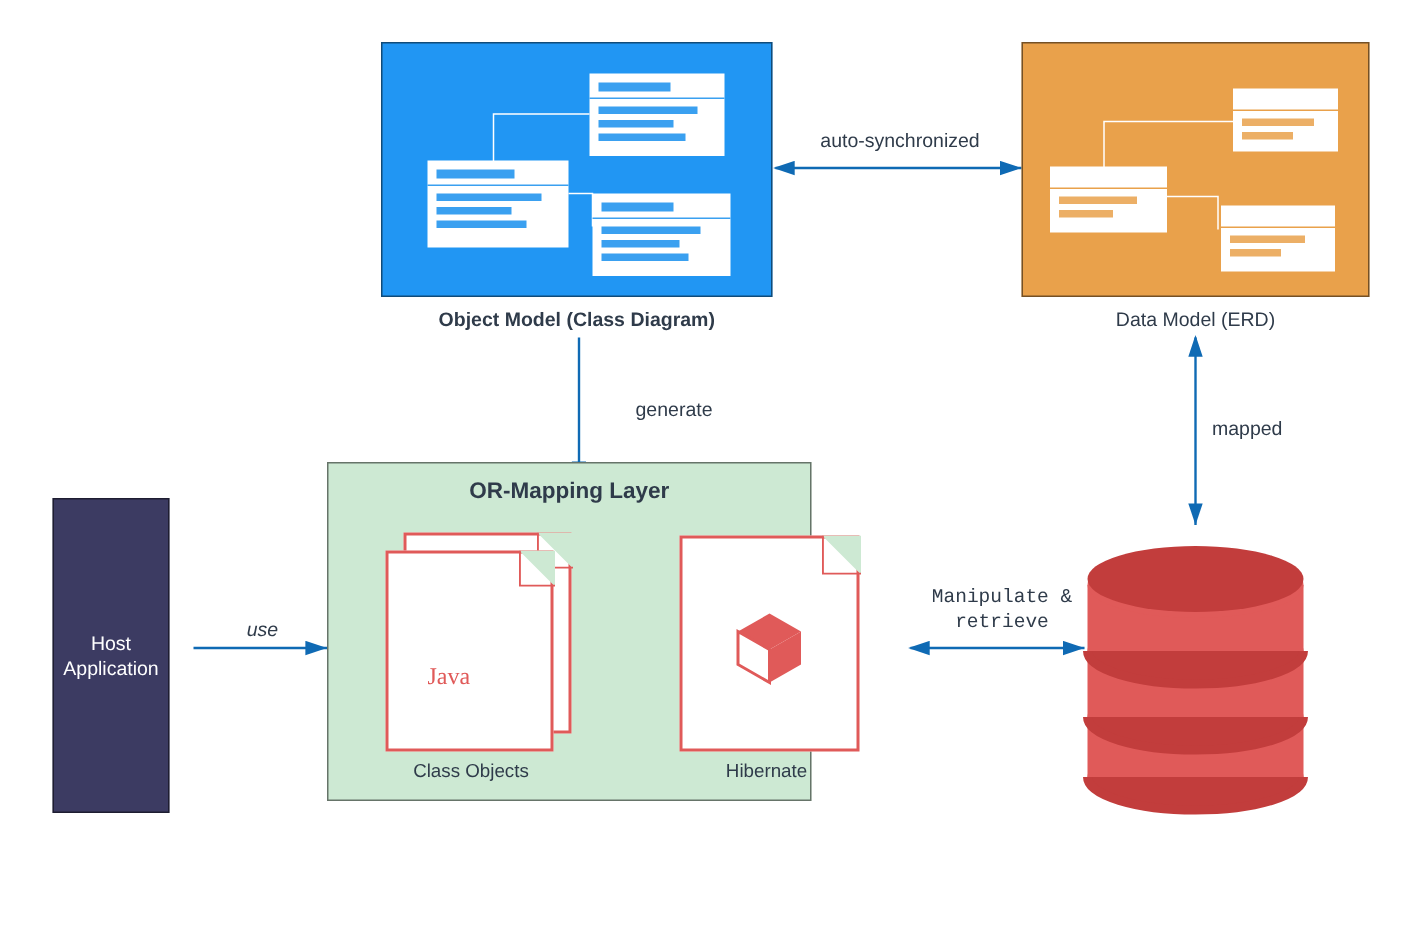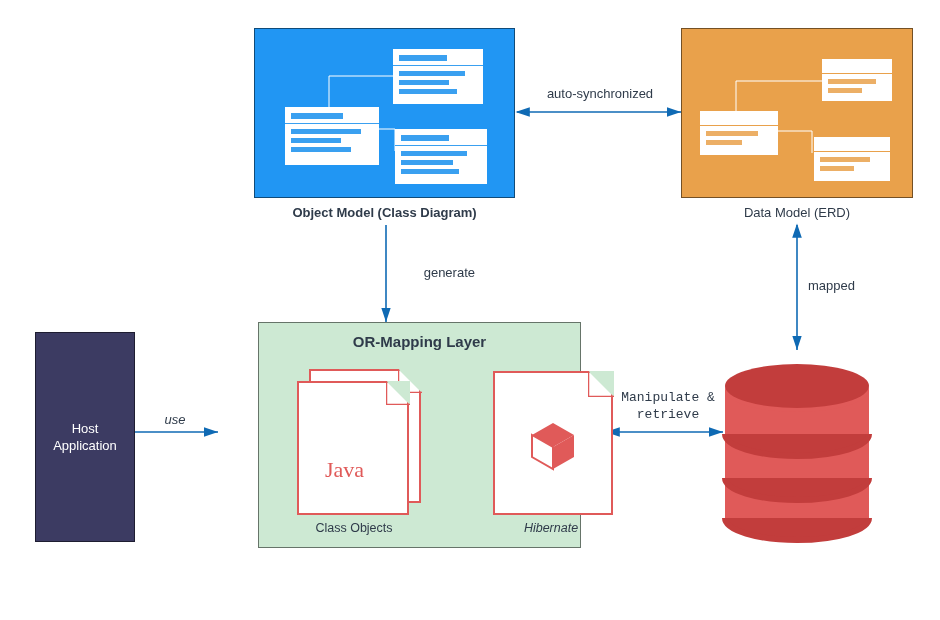--- a/index.html
+++ b/index.html
@@ -41,21 +41,21 @@
   
   .host { background:#3c3b62; }
   .host-text { color:#fff; font-size:13px; }
   
   .orm { background:#cde9d3; }
   .orm-title { font-weight:bold; font-size:15px; color:#2f3b4a; }
   .file {
     position:absolute; background:#fff; border:2.5px solid #e05a59;
   }
   .file .corner-svg { position:absolute; top:-2.5px; right:-2.5px; }
-  .java-text { font-family: Georgia, "Times New Roman", serif; font-size:22px; color:#e05a59; position:absolute; }
+  .java-text { font-family: Georgia, "Times New Roman", serif; font-size:16px; color:#e05a59; position:absolute; }
   
   .db-svg { position:absolute; }
 </style>
 </head>
 <body>
 
 <svg width="940" height="620" style="position:absolute;left:0;top:0;">
   <defs>
     <marker id="arrB" markerWidth="10" markerHeight="10" refX="9" refY="3" orient="auto">
       <path d="M0,0 L9,3 L0,6 Z" fill="#0f6ab4"></path>
@@ -127,28 +127,28 @@
     <div class="erd-bar" style="left:6px;top:29px;width:36px;height:5px;"></div>
   </div>
   <div class="erd-card" style="left:132px; top:108px; width:76px; height:44px;">
     <div style="position:absolute;left:0;top:14px;width:100%;border-top:1px solid #e9a14b;"></div>
     <div class="erd-bar" style="left:6px;top:20px;width:50px;height:5px;"></div>
     <div class="erd-bar" style="left:6px;top:29px;width:34px;height:5px;"></div>
   </div>
 </div>
 <div class="label" style="left:681px; top:205px; width:232px;">Data Model (ERD)</div>
 
-<div class="box host" style="left:35px; top:332px; width:100px; height:210px;">
+<div class="box host" style="left:35px; top:332px; width:78px; height:210px;">
   <div class="host-text" style="position:absolute; width:100%; top:88px; text-align:center; line-height:1.3;">
     <span style="white-space:pre-line;">Host
 Application</span>
   </div>
 </div>
 
-<div class="box orm" style="left:218px; top:322px; width:323px; height:226px;margin-left:40px;">
+<div class="box orm" style="left:218px; top:308px; width:323px; height:226px;">
   <div class="orm-title" style="position:absolute; left:0; top:10px; width:100%; text-align:center;">OR-Mapping Layer</div>
 
   <div class="file" style="left:50px; top:46px; width:108px; height:130px;">
     <svg class="corner-svg" width="24" height="24" viewBox="0 0 24 24">
         <polygon points="24,0 24,24 0,0" fill="#cde9d3"></polygon>
         <polyline points="0,0 0,24 24,24" fill="none" stroke="#e05a59" stroke-width="2.5"></polyline>
       </svg>
   </div>
   <div class="file" style="left:38px; top:58px; width:108px; height:130px;">
     <svg class="corner-svg" width="24" height="24" viewBox="0 0 24 24">
@@ -164,21 +164,21 @@
         <polygon points="26,0 26,26 0,0" fill="#cde9d3"></polygon>
         <polyline points="0,0 0,26 26,26" fill="none" stroke="#e05a59" stroke-width="2.5"></polyline>
       </svg>
 
     <svg width="50" height="50" style="position:absolute; left:33px; top:48px;" viewBox="0 0 50 50">
       <polygon points="25,2 46,14 25,26 4,14" fill="#e05a59"></polygon>
       <polygon points="4,14 25,26 25,48 4,36" fill="#ffffff" stroke="#e05a59" stroke-width="2"></polygon>
       <polygon points="46,14 25,26 25,48 46,36" fill="#e05a59"></polygon>
     </svg>
   </div>
-  <div class="label small" style="left:224px; top:198px; width:136px;font-style:italic;">Hibernate</div>
+  <div class="label small" style="left:224px; top:198px; width:136px;">Hibernate</div>
 </div>
 
 <svg class="db-svg" style="left:720px; top:350px;" width="155" height="200" viewBox="0 0 155 200">
 
   <ellipse cx="77" cy="168" rx="72" ry="22" fill="#c23d3c"></ellipse>
   <rect x="5" y="128" width="144" height="40" fill="#e05a59"></rect>
   <ellipse cx="77" cy="128" rx="72" ry="22" fill="#c23d3c"></ellipse>
   <rect x="5" y="84" width="144" height="44" fill="#e05a59"></rect>
   <ellipse cx="77" cy="84" rx="72" ry="22" fill="#c23d3c"></ellipse>
   <rect x="5" y="40" width="144" height="44" fill="#e05a59"></rect>

